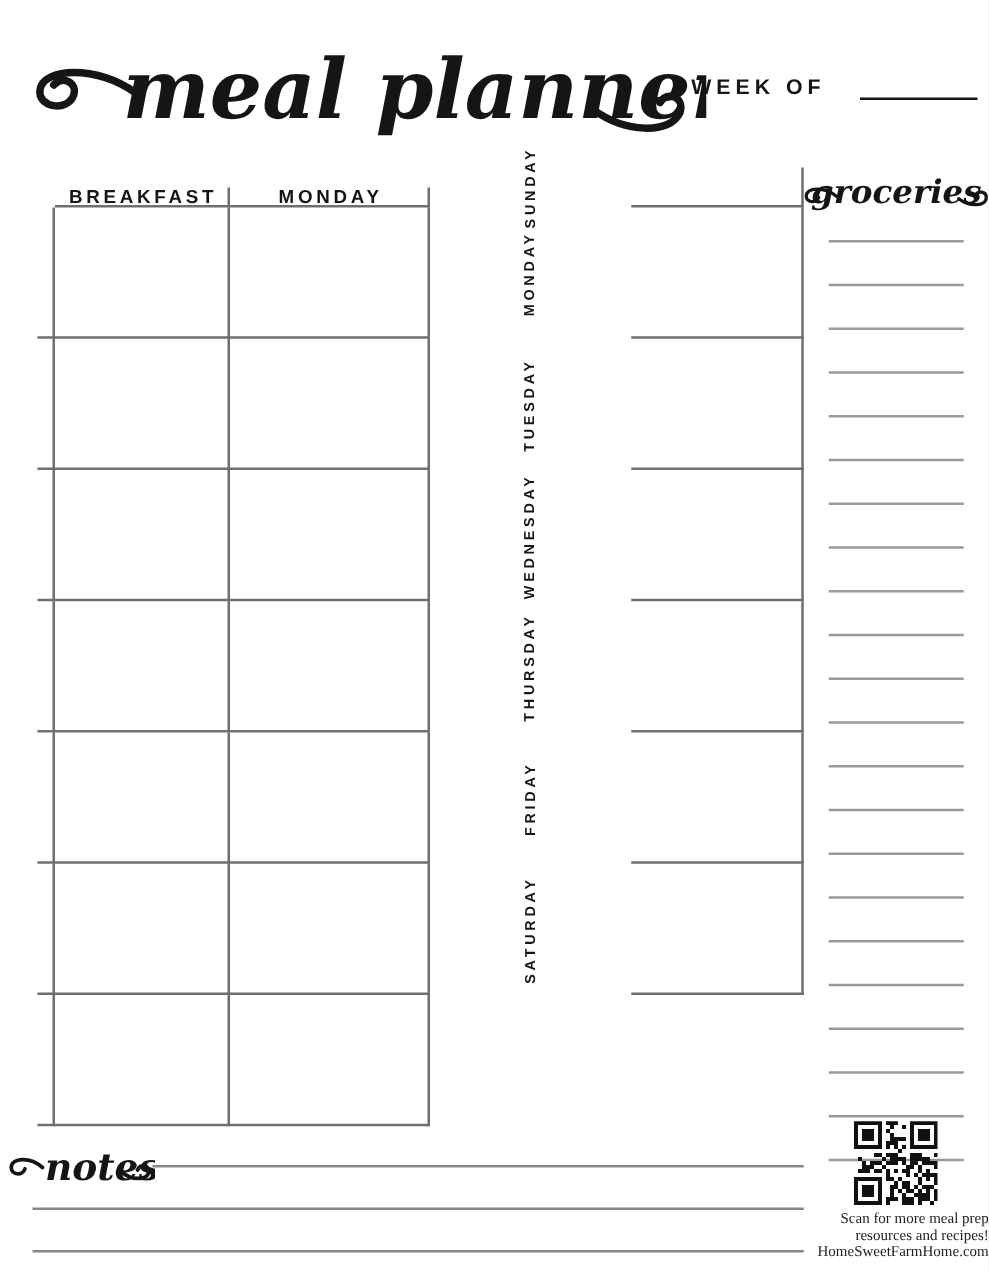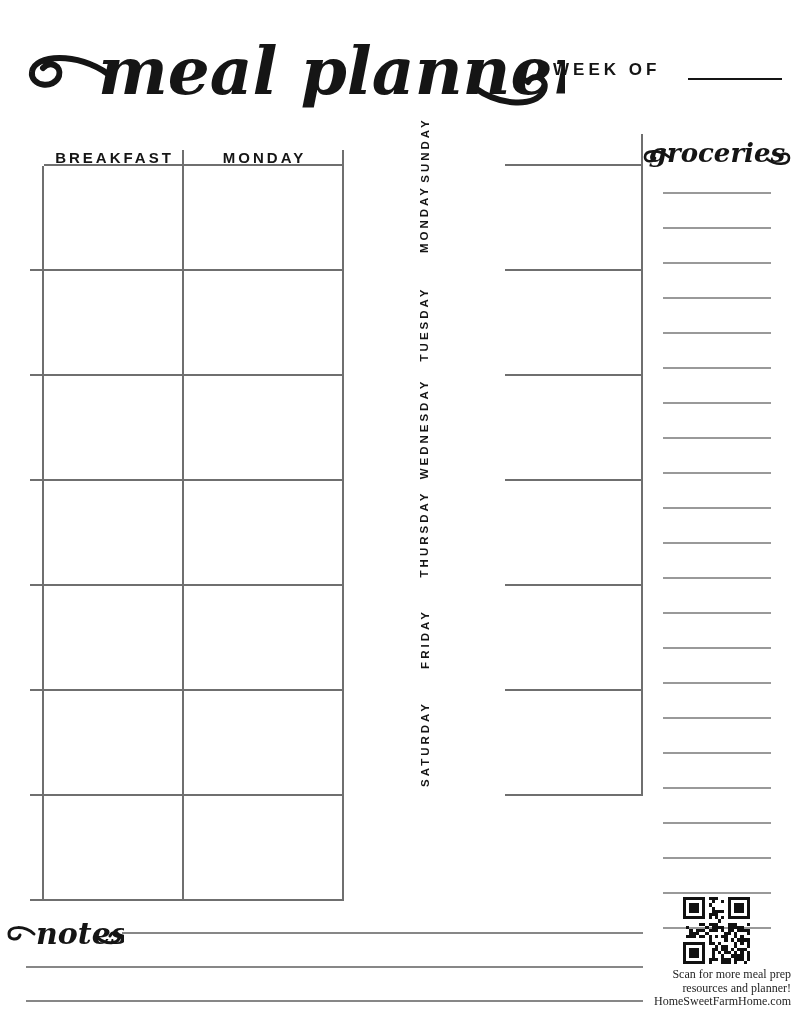--- a/index.html
+++ b/index.html
@@ -427,17 +427,17 @@
       <rect x="6" y="20" width="1" height="1" fill="#111"></rect>
       <rect x="8" y="20" width="1" height="1" fill="#111"></rect>
       <rect x="12" y="20" width="1" height="1" fill="#111"></rect>
       <rect x="13" y="20" width="1" height="1" fill="#111"></rect>
       <rect x="14" y="20" width="1" height="1" fill="#111"></rect>
       <rect x="16" y="20" width="1" height="1" fill="#111"></rect>
       <rect x="19" y="20" width="1" height="1" fill="#111"></rect>
     </svg>
   <div class="caption">
     <div>Scan for more meal prep</div>
-    <div>resources and planner!</div>
+    <div>resources and recipes!</div>
     <div>HomeSweetFarmHome.com</div>
   </div>
 
 </div>
 
 </body></html>

